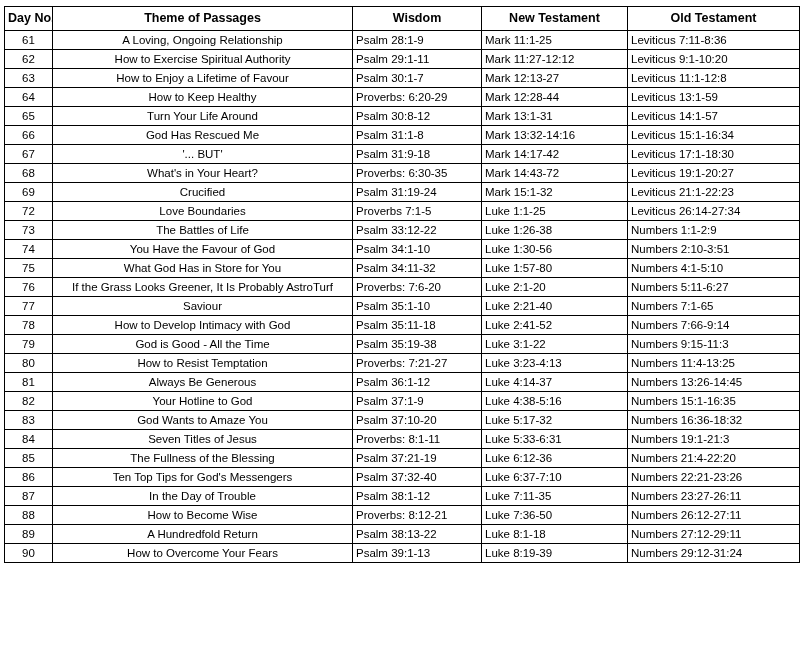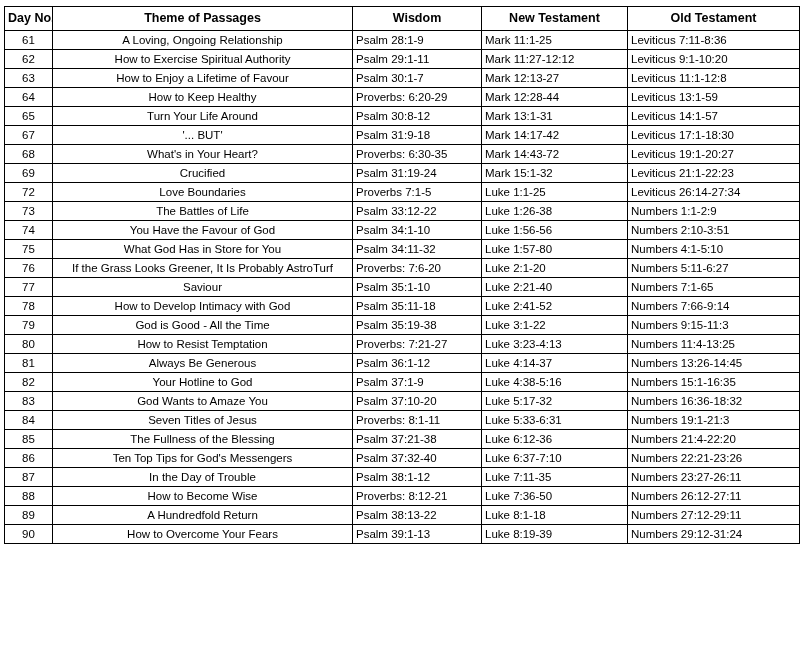--- a/index.html
+++ b/index.html
@@ -114,20 +114,27 @@
           <td class="ref">Leviticus 13:1-59</td>
         </tr>
         <tr>
           <td class="day">65</td>
           <td class="theme">Turn Your Life Around</td>
           <td class="ref">Psalm 30:8-12</td>
           <td class="ref">Mark 13:1-31</td>
           <td class="ref">Leviticus 14:1-57</td>
         </tr>
         <tr>
+          <td class="day">66</td>
+          <td class="theme">God Has Rescued Me</td>
+          <td class="ref">Psalm 31:1-8</td>
+          <td class="ref">Mark 13:32-14:16</td>
+          <td class="ref">Leviticus 15:1-16:34</td>
+        </tr>
+        <tr>
           <td class="day">67</td>
           <td class="theme">'... BUT'</td>
           <td class="ref">Psalm 31:9-18</td>
           <td class="ref">Mark 14:17-42</td>
           <td class="ref">Leviticus 17:1-18:30</td>
         </tr>
         <tr>
           <td class="day">68</td>
           <td class="theme">What's in Your Heart?</td>
           <td class="ref">Proverbs: 6:30-35</td>
@@ -152,21 +159,21 @@
           <td class="day">73</td>
           <td class="theme">The Battles of Life</td>
           <td class="ref">Psalm 33:12-22</td>
           <td class="ref">Luke 1:26-38</td>
           <td class="ref">Numbers 1:1-2:9</td>
         </tr>
         <tr>
           <td class="day">74</td>
           <td class="theme">You Have the Favour of God</td>
           <td class="ref">Psalm 34:1-10</td>
-          <td class="ref">Luke 1:56-56</td>
+          <td class="ref">Luke 1:30-56</td>
           <td class="ref">Numbers 2:10-3:51</td>
         </tr>
         <tr>
           <td class="day">75</td>
           <td class="theme">What God Has in Store for You</td>
           <td class="ref">Psalm 34:11-32</td>
           <td class="ref">Luke 1:57-80</td>
           <td class="ref">Numbers 4:1-5:10</td>
         </tr>
         <tr>
@@ -228,21 +235,21 @@
         <tr>
           <td class="day">84</td>
           <td class="theme">Seven Titles of Jesus</td>
           <td class="ref">Proverbs: 8:1-11</td>
           <td class="ref">Luke 5:33-6:31</td>
           <td class="ref">Numbers 19:1-21:3</td>
         </tr>
         <tr>
           <td class="day">85</td>
           <td class="theme">The Fullness of the Blessing</td>
-          <td class="ref">Psalm 37:21-38</td>
+          <td class="ref">Psalm 37:21-19</td>
           <td class="ref">Luke 6:12-36</td>
           <td class="ref">Numbers 21:4-22:20</td>
         </tr>
         <tr>
           <td class="day">86</td>
           <td class="theme">Ten Top Tips for God's Messengers</td>
           <td class="ref">Psalm 37:32-40</td>
           <td class="ref">Luke 6:37-7:10</td>
           <td class="ref">Numbers 22:21-23:26</td>
         </tr>

